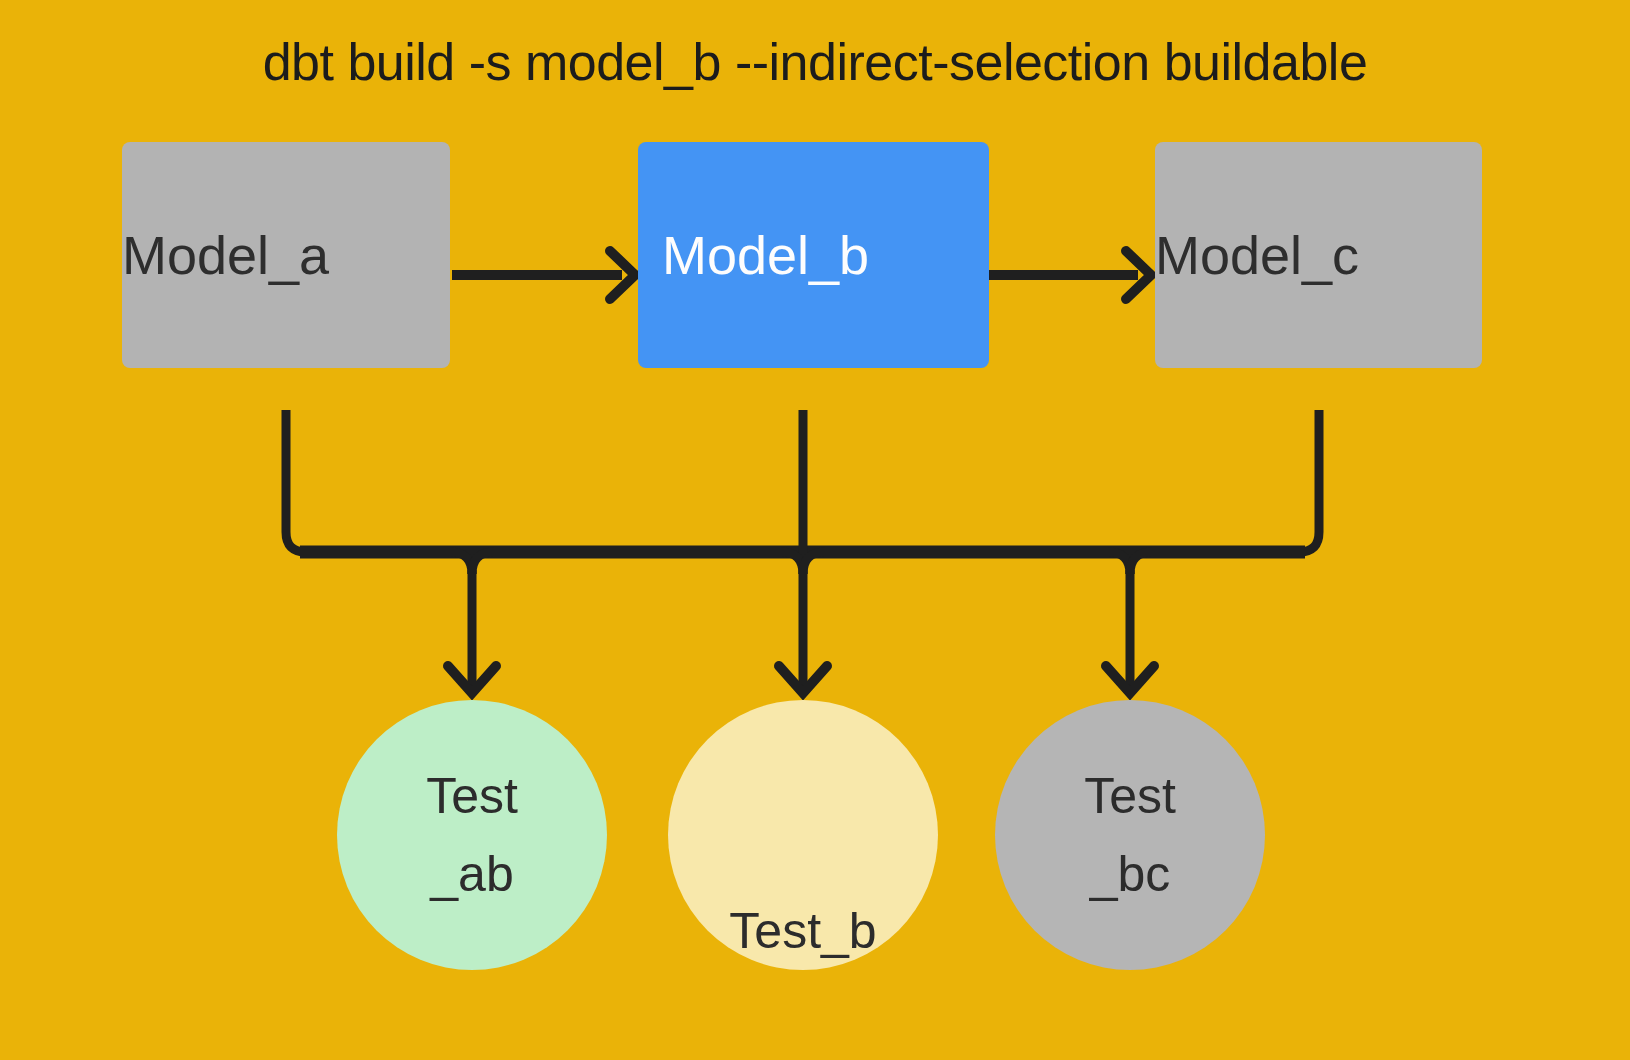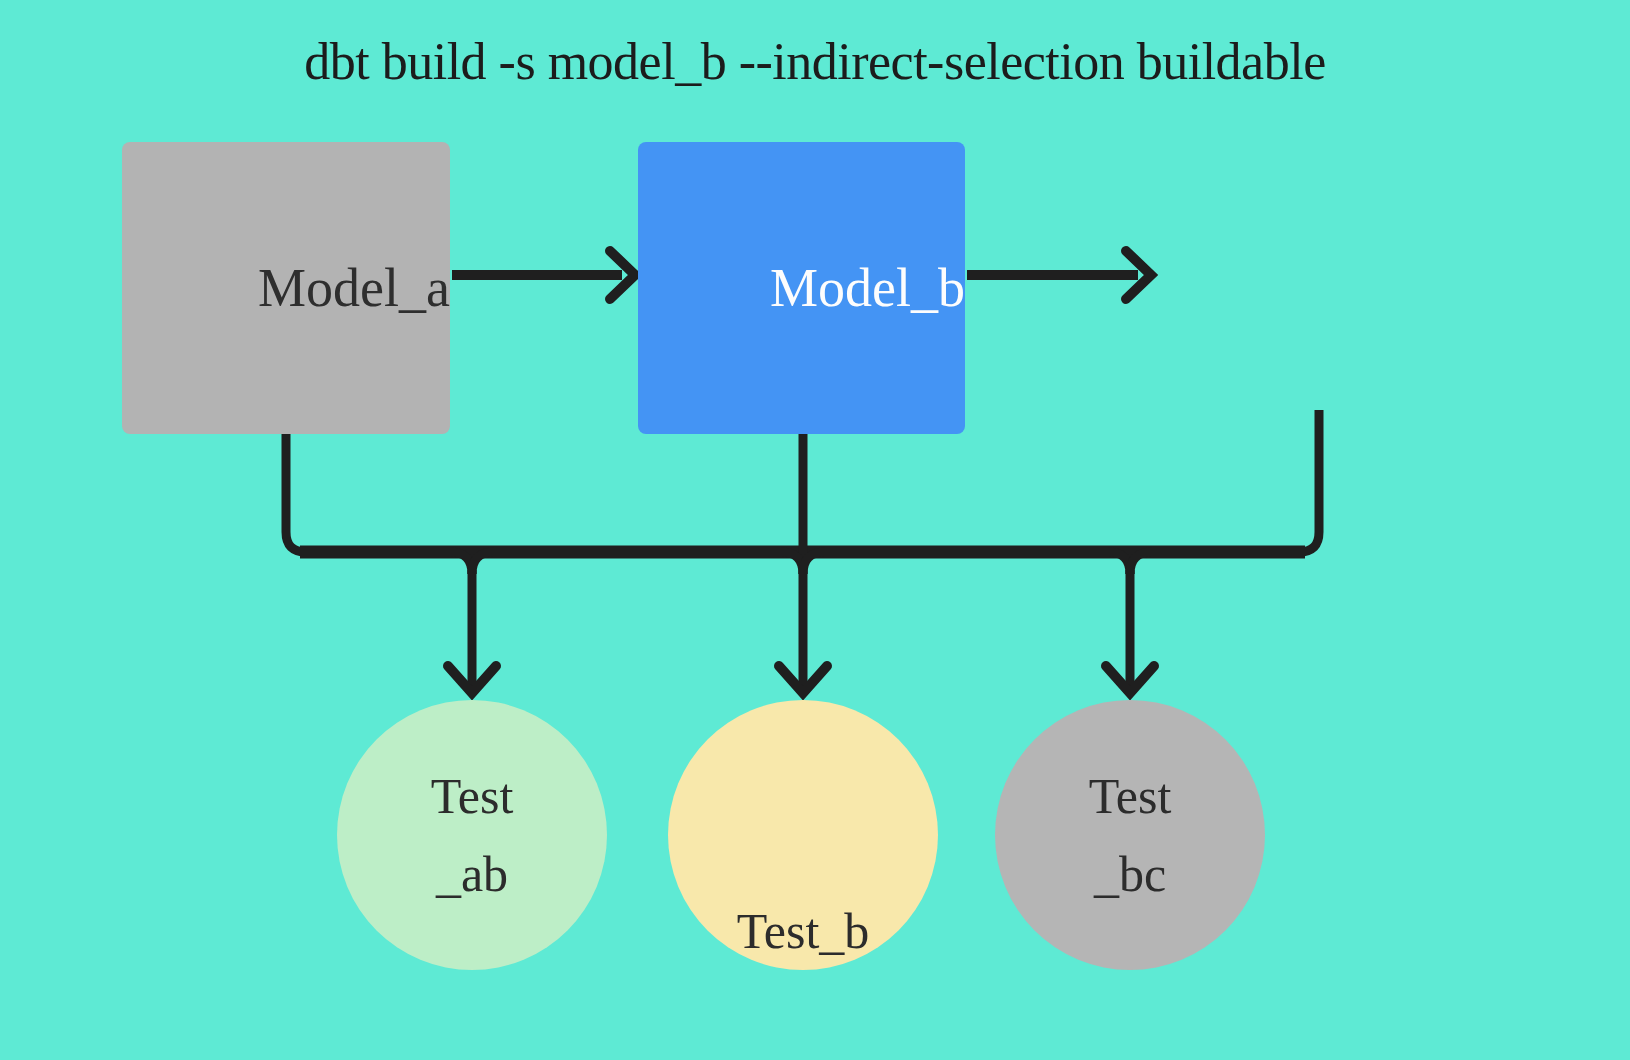--- a/index.html
+++ b/index.html
@@ -1,44 +1,44 @@
 <!DOCTYPE html>
 <html><head>
 <meta charset="utf-8">
 <style>
   html,body { margin:0; padding:0; background:#ffffff; }
   .canvas {
     position:relative;
     width:1630px; height:1060px;
-    background:#5eead4;
-    font-family:Liberation Serif, serif;
+    background:#eab308;
+    font-family:Liberation Sans, sans-serif;
     overflow:hidden;
   }
   .title {
     position:absolute;
     left:0; right:0; top:32px;
     text-align:center;
     font-size:52px;
     letter-spacing:-0.5px;
     color:#1c1c1c;
     white-space:nowrap;
   }
   svg.edges { position:absolute; left:0; top:0; z-index:1; }
   .node-box {
     position:absolute;
-    width:328px; height:292px;
+    width:328px; height:226px;
     top:142px;
     border-radius:8px;
-    display:flex; align-items:center; justify-content:flex-end;
+    display:flex; align-items:center; justify-content:flex-start;
     font-size:54px;
     color:#2e2e2e;
     z-index:2;
   }
   .box-gray  { background:#b3b3b3; }
-  .box-blue  { background:#4494f4; color:#fdfdfd; }
+  .box-blue  { background:#4494f4; color:#fdfdfd;padding-left:24px; }
   .box-a { left:122px; }
   .box-b { left:638px; width:327px; }
   .box-c { left:1155px; width:327px; }
   .node-circle {
     position:absolute;
     width:270px; height:270px;
     top:700px;
     border-radius:50%;
     display:flex; flex-direction:column; align-items:center; justify-content:center;
     font-size:50px;
@@ -88,20 +88,23 @@
     <path class="edge" stroke-width="10" d="M967 275 H1138"></path>
     <polyline class="edge" stroke-width="10" stroke-linecap="round" points="1126,251 1151,275 1126,299"></polyline>
   </svg>
 
   <div class="node-box box-gray box-a">
     <span>Model_a</span>
   </div>
   <div class="node-box box-blue box-b">
     <span>Model_b</span>
   </div>
+  <div class="node-box box-gray box-c">
+    <span>Model_c</span>
+  </div>
 
   <div class="node-circle circ-green">
     <span>Test</span>
     <span>_ab</span>
   </div>
   <div class="node-circle circ-yellow">
     <span>Test_b</span>
   </div>
   <div class="node-circle circ-gray">
     <span>Test</span>

